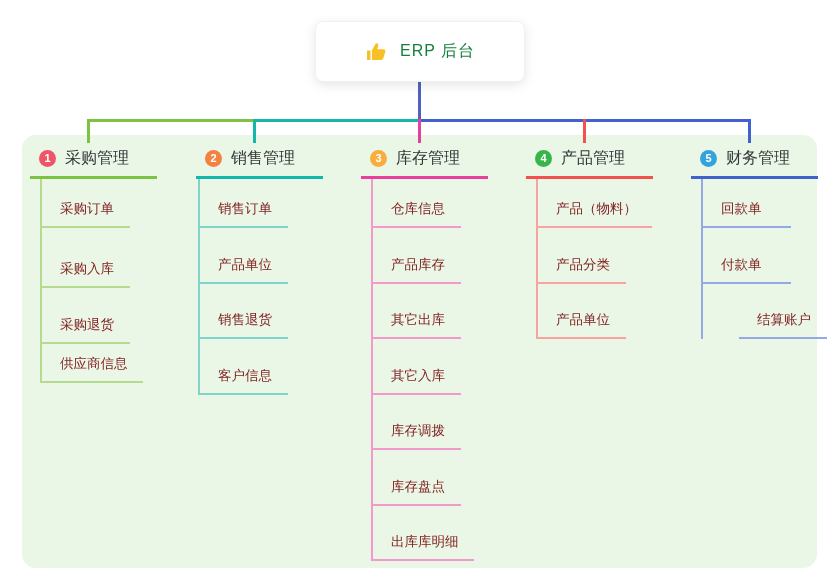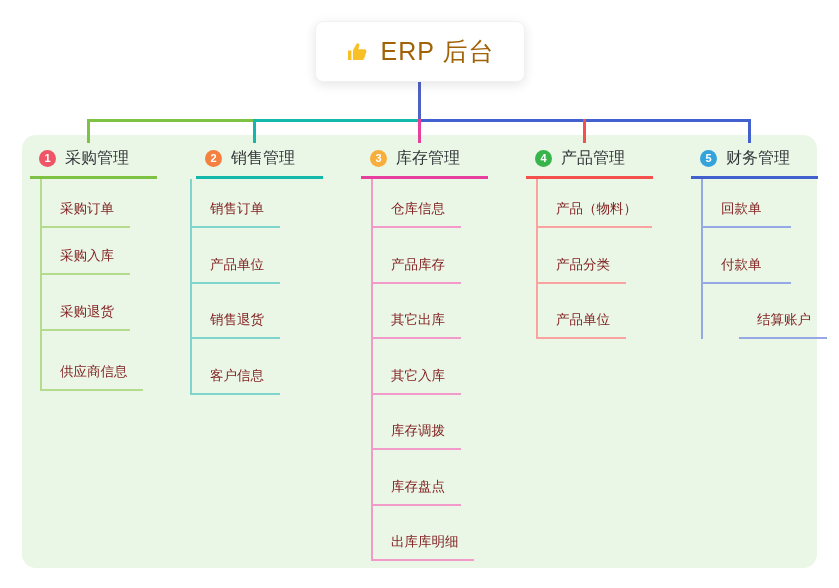--- a/index.html
+++ b/index.html
@@ -13,21 +13,21 @@
     border-radius:14px;
   }
   #connector-svg{position:absolute;left:0;top:0;width:839px;height:588px;pointer-events:none;}
   #root-node{
     position:absolute;left:315px;top:21px;width:210px;height:61px;
     background:#ffffff;border:1px solid #f1f1f1;border-radius:8px;
     box-shadow:0 3px 12px rgba(0,0,0,0.10);
     display:flex;align-items:center;justify-content:center;gap:11px;
     box-sizing:border-box;
   }
-  #root-title{font-size:25px;color:#a16207;font-weight:500;letter-spacing:1px;}
+  #root-title{font-size:16px;color:#15803d;font-weight:500;letter-spacing:1px;}
   .branch-header{
     position:absolute;top:143px;height:36px;min-width:127px;box-sizing:border-box;
     display:flex;align-items:center;gap:9px;padding:0 22px 2px 9px;
     border-bottom:3px solid #000;
   }
   .badge{
     width:17px;height:17px;border-radius:50%;flex:0 0 17px;
     color:#fff;font-size:11px;font-weight:bold;line-height:17px;text-align:center;
   }
   .branch-label{font-size:16px;color:#33363a;}
@@ -69,35 +69,35 @@
 
   <div id="branches">
       <div class="branch-header" style="left: 30px; border-bottom-color: rgb(125, 194, 66);">
         <span class="badge" style="background: rgb(238, 85, 102);">1</span>
         <span class="branch-label">采购管理</span>
       </div>
       <div class="children" style="left: 40px; border-left-color: rgb(180, 219, 142);">
         <div class="child" style="height: 49px; border-bottom-color: rgb(180, 219, 142);">
           <span>采购订单</span>
         </div>
-        <div class="child" style="height: 47px; border-bottom-color: rgb(180, 219, 142);">
+        <div class="child" style="height: 60px; border-bottom-color: rgb(180, 219, 142);">
           <span>采购入库</span>
         </div>
         <div class="child" style="height: 55.5px; border-bottom-color: rgb(180, 219, 142);">
           <span>采购退货</span>
         </div>
-        <div class="child" style="height: 60px; border-bottom-color: rgb(180, 219, 142);">
+        <div class="child" style="height: 39px; border-bottom-color: rgb(180, 219, 142);">
           <span>供应商信息</span>
         </div>
       </div>
       <div class="branch-header" style="left: 196px; border-bottom-color: rgb(19, 184, 171);">
         <span class="badge" style="background: rgb(244, 129, 63);">2</span>
         <span class="branch-label">销售管理</span>
       </div>
-      <div class="children" style="left: 190px; border-left-color: rgb(127, 212, 204);">
+      <div class="children" style="left: 198px; border-left-color: rgb(127, 212, 204);">
         <div class="child" style="height: 49px; border-bottom-color: rgb(127, 212, 204);">
           <span>销售订单</span>
         </div>
         <div class="child" style="height: 55.5px; border-bottom-color: rgb(127, 212, 204);">
           <span>产品单位</span>
         </div>
         <div class="child" style="height: 55.5px; border-bottom-color: rgb(127, 212, 204);">
           <span>销售退货</span>
         </div>
         <div class="child" style="height: 55.5px; border-bottom-color: rgb(127, 212, 204);">

